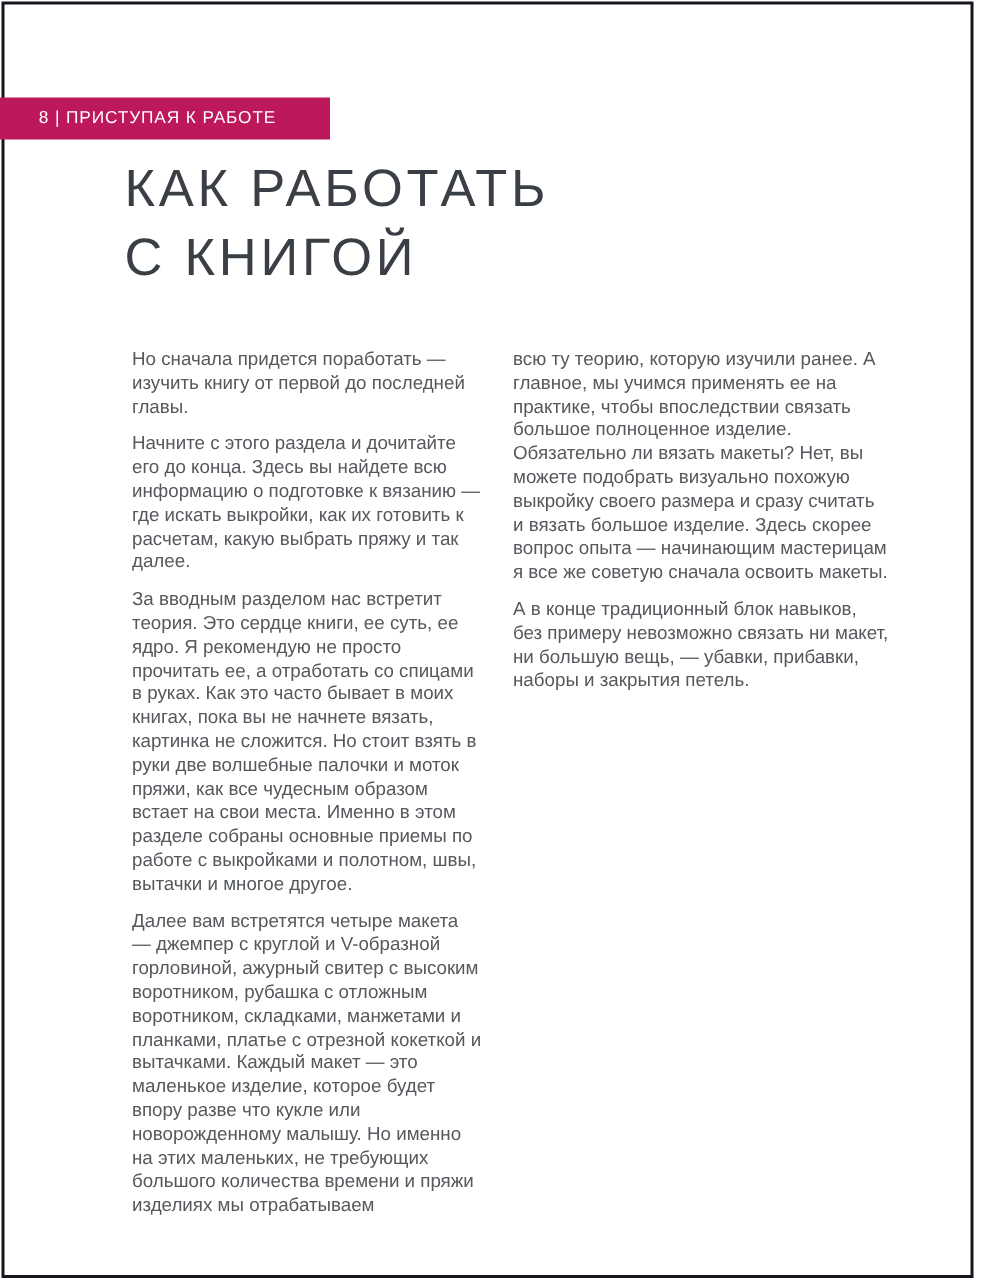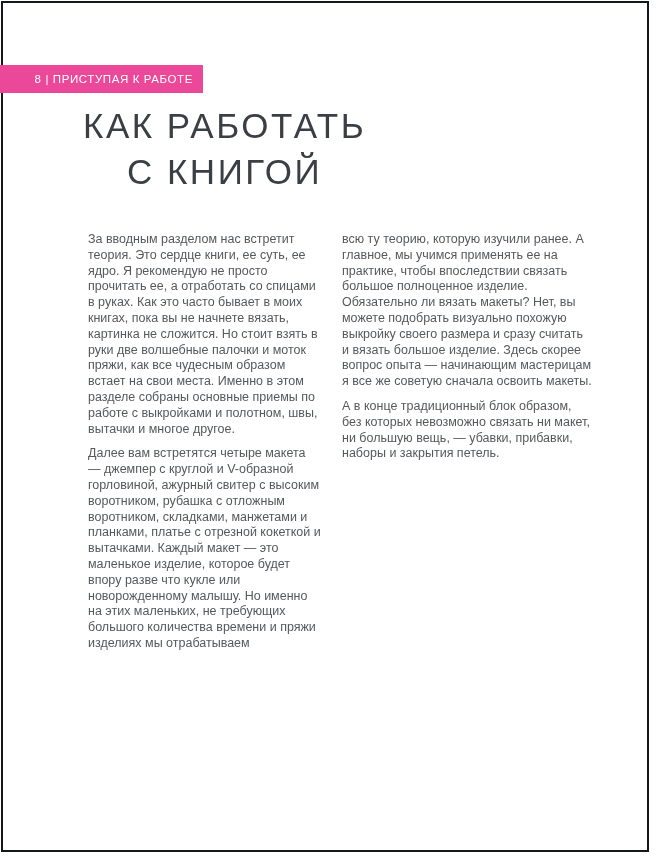--- a/index.html
+++ b/index.html
@@ -21,44 +21,43 @@
     top: 1px;
     width: 648px;
     height: 851px;
     box-sizing: border-box;
     border: 2px solid #14171c;
   }
   .header-bar {
     position: absolute;
     left: 0;
     top: 65px;
-    width: 203px;
+    width: 220px;
     height: 28px;
     box-sizing: border-box;
-    background: #ec4899;
+    background: #be185d;
     color: #ffffff;
     display: flex;
     align-items: center;
-    justify-content: flex-end;
+    justify-content: center;
     padding-right: 10px;
     font-size: 11.5px;
     letter-spacing: 0.6px;
     white-space: nowrap;
   }
   .page-title {
     position: absolute;
     left: 83px;
     top: 103px;
     margin: 0;
     font-size: 35px;
     line-height: 46px;
     font-weight: 100;
     letter-spacing: 2.5px;
     color: #3a3f46;
-    text-align: center;
   }
   .body-col {
     position: absolute;
     top: 232px;
     font-size: 12.5px;
     line-height: 15.8px;
     color: #55585c;
     text-align: left;
     hyphens: auto;
     -webkit-hyphens: auto;
@@ -79,22 +78,24 @@
   <div class="header-bar">
     <span>8 | ПРИСТУПАЯ К РАБОТЕ</span>
   </div>
 
   <h1 class="page-title">
     <span>КАК РАБОТАТЬ</span><br>
     <span>С КНИГОЙ</span>
   </h1>
 
   <div class="body-col col-left">
+    <p>Но сначала придется поработать — изучить книгу от первой до последней главы.</p>
+    <p>Начните с этого раздела и дочитайте его до конца. Здесь вы найдете всю информацию о подготовке к вязанию — где искать выкройки, как их готовить к расчетам, какую выбрать пряжу и так далее.</p>
     <p>За вводным разделом нас встретит теория. Это сердце книги, ее суть, ее ядро. Я рекомендую не просто прочитать ее, а отработать со спицами в руках. Как это часто бывает в моих книгах, пока вы не начнете вязать, картинка не сложится. Но стоит взять в руки две волшебные палочки и моток пряжи, как все чудесным образом встает на свои места. Именно в этом разделе собраны основные приемы по работе с выкройками и полотном, швы, вытачки и многое другое.</p>
     <p>Далее вам встретятся четыре макета — джемпер с круглой и V-образной горловиной, ажурный свитер с высоким воротником, рубашка с отложным воротником, складками, манжетами и планками, платье с отрезной кокеткой и вытачками. Каждый макет — это маленькое изделие, которое будет впору разве что кукле или новорожденному малышу. Но именно на этих маленьких, не требующих большого количества времени и пряжи изделиях мы отрабатываем</p>
   </div>
 
   <div class="body-col col-right">
     <p>всю ту теорию, которую изучили ранее. А главное, мы учимся применять ее на практике, чтобы впоследствии связать большое полноценное изделие. Обязательно ли вязать макеты? Нет, вы можете подобрать визуально похожую выкройку своего размера и сразу считать и вязать большое изделие. Здесь скорее вопрос опыта — начинающим мастерицам я все же советую сначала освоить макеты.</p>
-    <p>А в конце традиционный блок образом, без которых невозможно связать ни макет, ни большую вещь, — убавки, прибавки, наборы и закрытия петель.</p>
+    <p>А в конце традиционный блок навыков, без примеру невозможно связать ни макет, ни большую вещь, — убавки, прибавки, наборы и закрытия петель.</p>
   </div>
 
 </div>
 
 </body></html>

